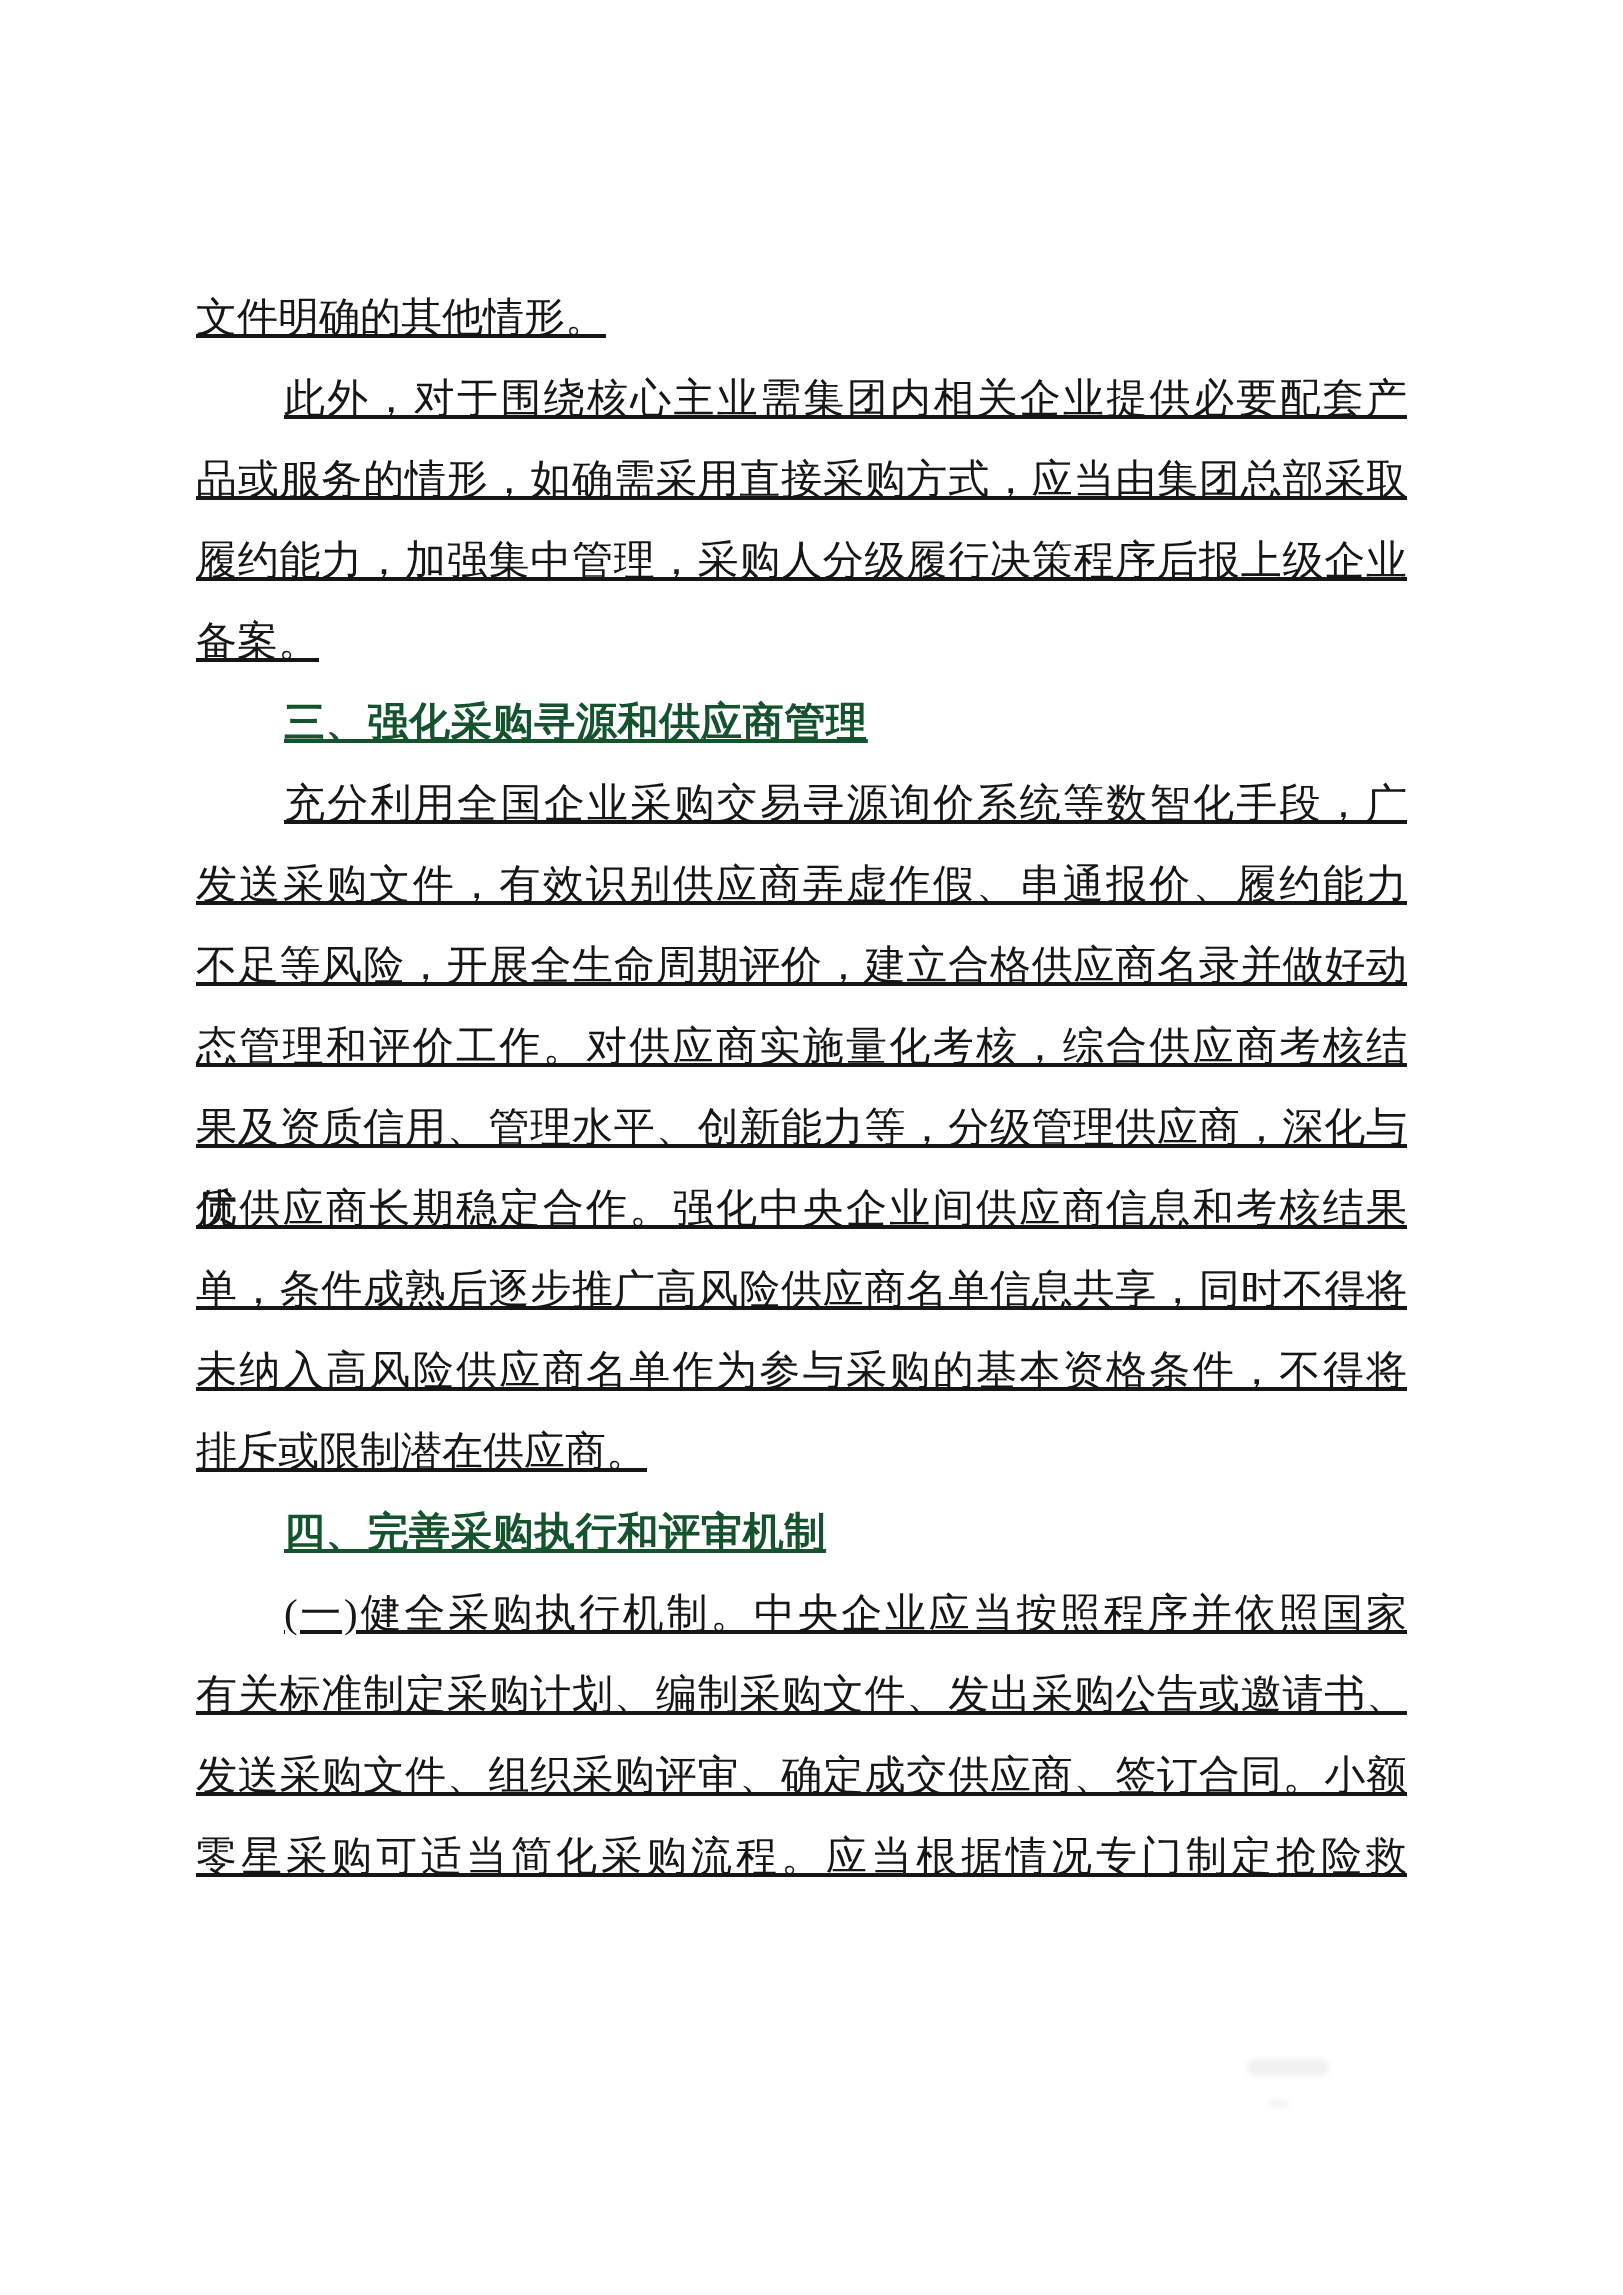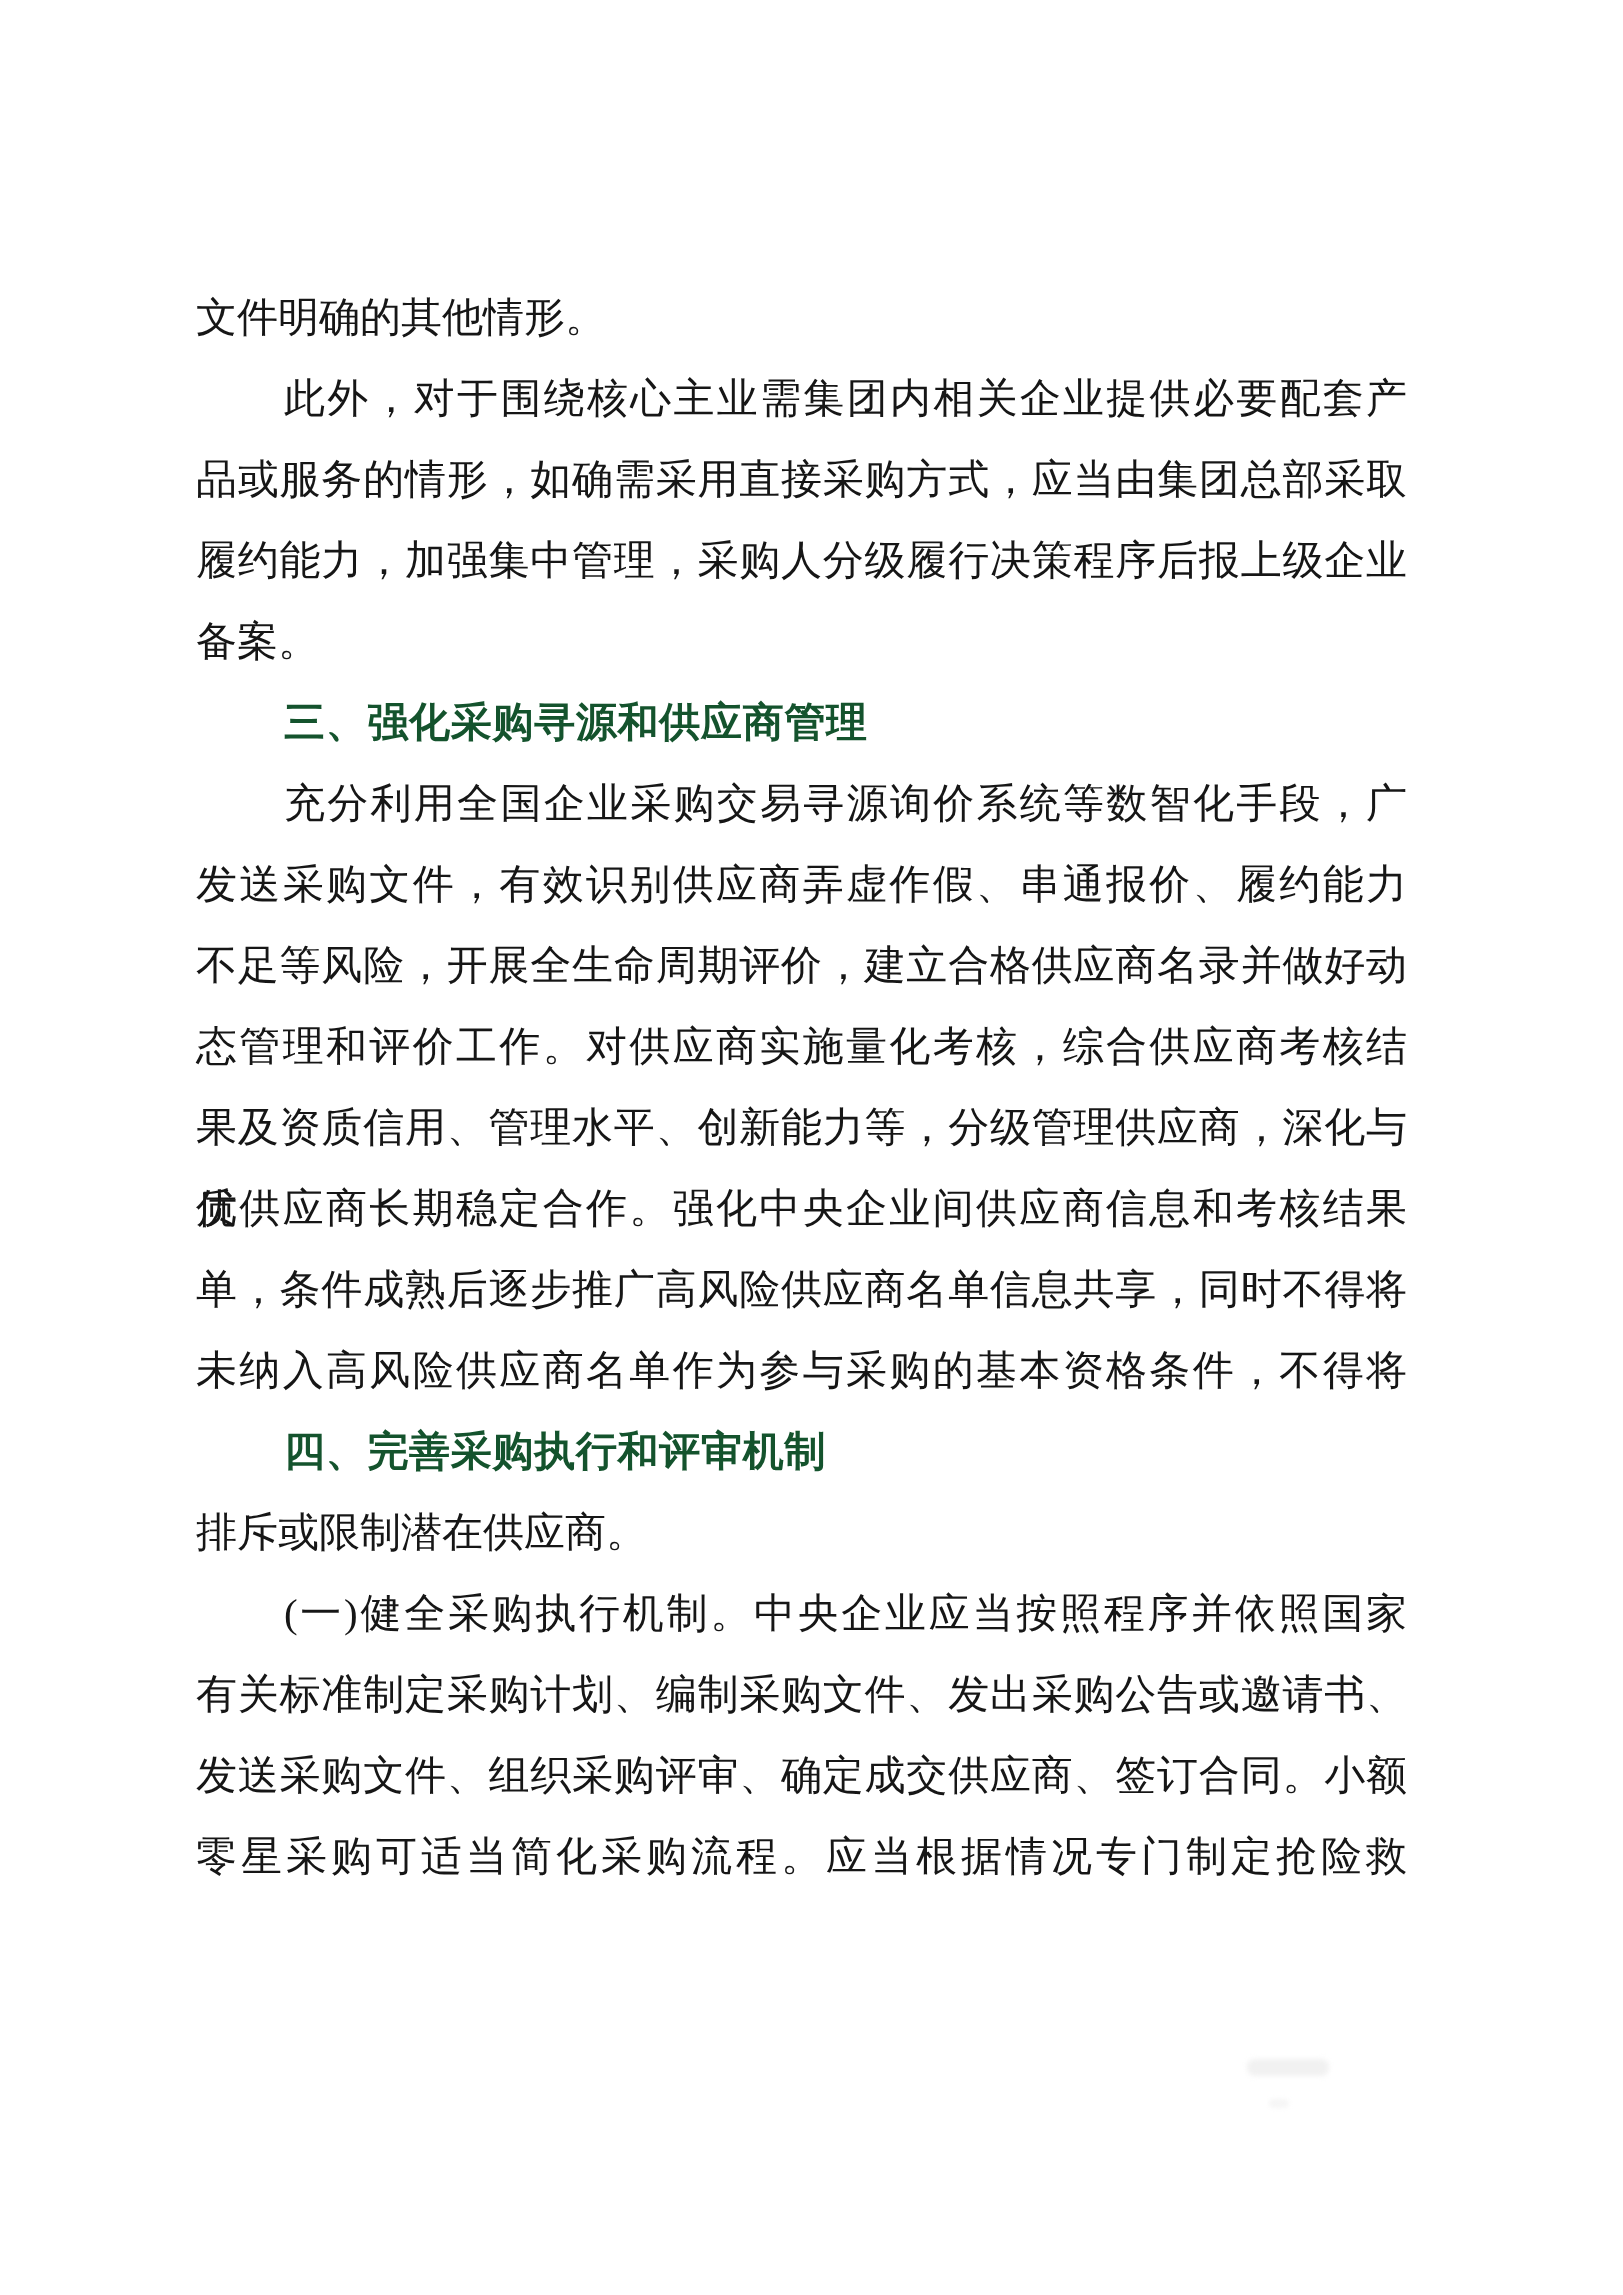--- a/index.html
+++ b/index.html
@@ -31,20 +31,21 @@
     font-size: 41px;
     line-height: 81px;
     color: #161616;
     font-kerning: none;
   }
   .line {
     height: 81px;
     text-align: left;
     white-space: normal;
     word-break: break-all;
+    text-decoration: underline;
   }
   
   .fill {
     text-align: justify;
     text-align-last: justify;
     text-justify: inter-character;
   }
   
   .indent {
     text-indent: 88px;
@@ -91,22 +92,22 @@
     <div class="line">备案。</div>
     <div class="line heading indent">三、强化采购寻源和供应商管理</div>
     <div class="line fill indent">充分利用全国企业采购交易寻源询价系统等数智化手段，广</div>
     <div class="line fill">发送采购文件，有效识别供应商弄虚作假、串通报价、履约能力</div>
     <div class="line fill">不足等风险，开展全生命周期评价，建立合格供应商名录并做好动</div>
     <div class="line fill">态管理和评价工作。对供应商实施量化考核，综合供应商考核结</div>
     <div class="line fill">果及资质信用、管理水平、创新能力等，分级管理供应商，深化与优</div>
     <div class="line fill">质供应商长期稳定合作。强化中央企业间供应商信息和考核结果</div>
     <div class="line fill">单，条件成熟后逐步推广高风险供应商名单信息共享，同时不得将</div>
     <div class="line fill">未纳入高风险供应商名单作为参与采购的基本资格条件，不得将</div>
+    <div class="line">排斥或限制潜在供应商。</div>
     <div class="line heading indent">四、完善采购执行和评审机制</div>
-    <div class="line">排斥或限制潜在供应商。</div>
     <div class="line fill indent">(一)健全采购执行机制。中央企业应当按照程序并依照国家</div>
     <div class="line fill">有关标准制定采购计划、编制采购文件、发出采购公告或邀请书、</div>
     <div class="line fill">发送采购文件、组织采购评审、确定成交供应商、签订合同。小额</div>
     <div class="line fill">零星采购可适当简化采购流程。应当根据情况专门制定抢险救</div>
   </div>
 
   <div class="smudge"></div>
   <div class="smudge2"></div>
 
 </div>

